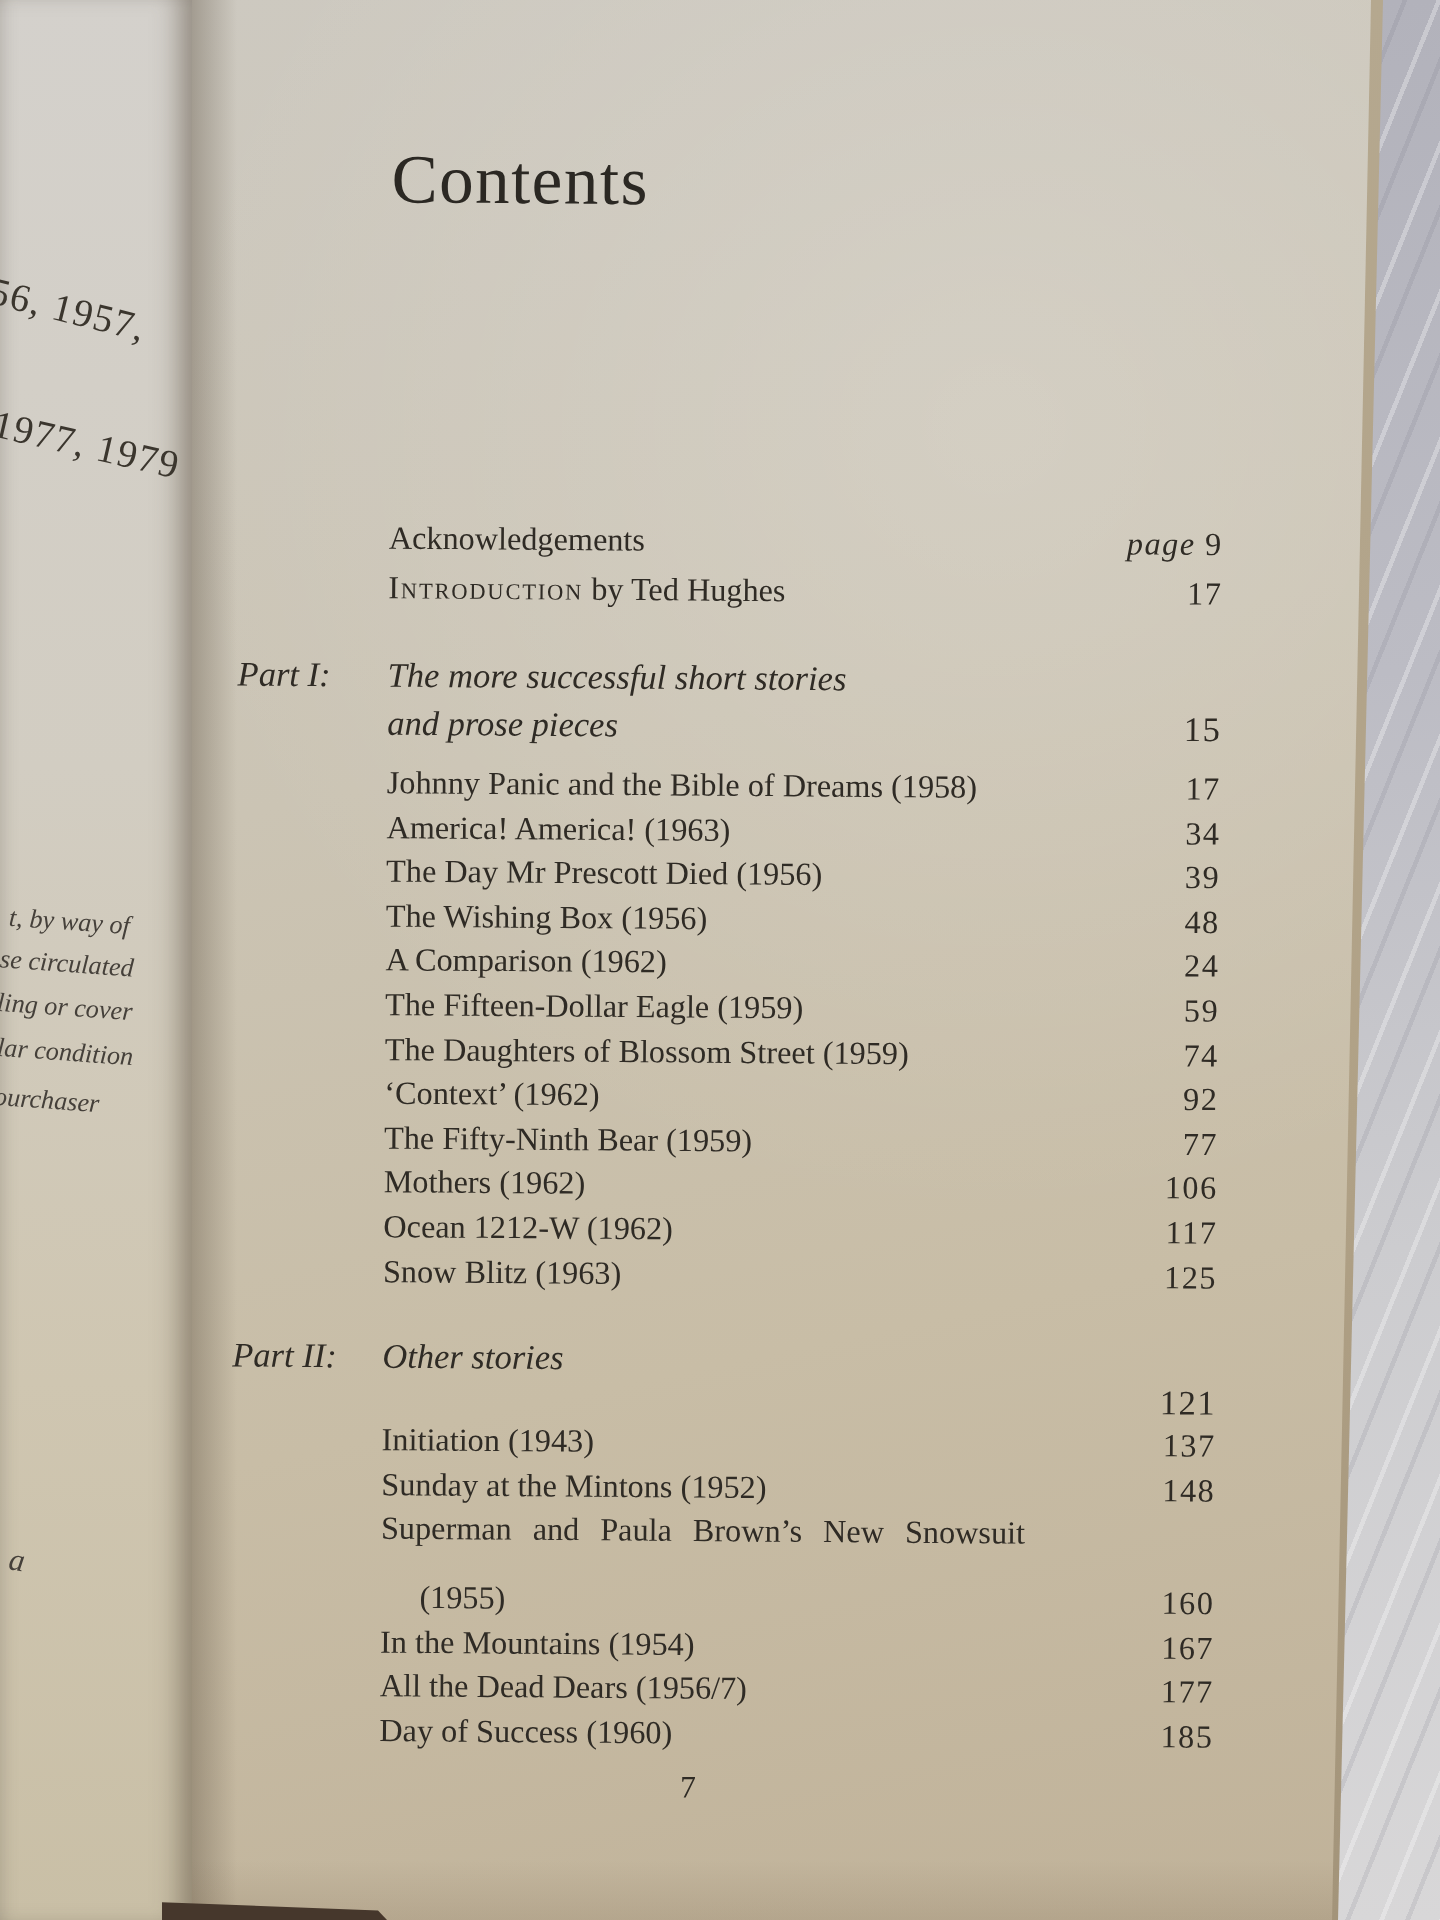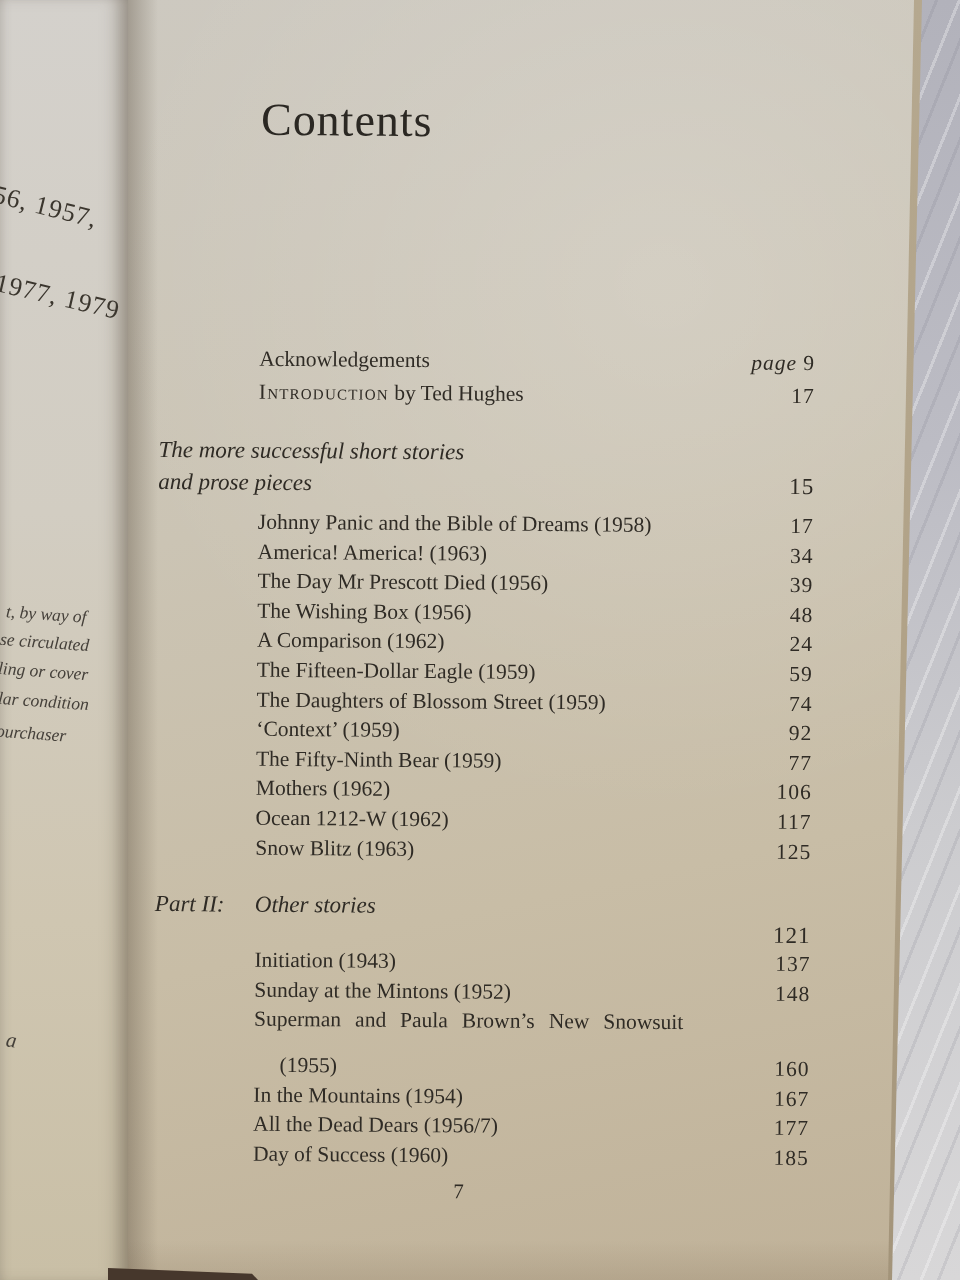--- a/index.html
+++ b/index.html
@@ -121,20 +121,21 @@
         <span class="t">Acknowledgements</span>
         <span class="num"><span class="pg-word">page</span> <span>9</span></span>
       </div>
       <div class="row">
         <span class="t"><span class="sc">Introduction</span><span> by Ted Hughes</span></span>
         <span class="num">17</span>
       </div>
     </div>
 
     <div class="part">
+      <span class="part-label">Part I:</span>
       <span class="part-body">
         <span class="part-titles">
           <span>The more successful short stories</span><br>
           <span>and prose pieces</span>
         </span>
         <span class="part-page num">15</span>
       </span>
     </div>
 
     <div class="items">
@@ -160,21 +161,21 @@
         </div>
       <div class="row">
           <span class="t">The Fifteen-Dollar Eagle (1959)</span>
           <span class="num">59</span>
         </div>
       <div class="row">
           <span class="t">The Daughters of Blossom Street (1959)</span>
           <span class="num">74</span>
         </div>
       <div class="row">
-          <span class="t">‘Context’ (1959)</span>
+          <span class="t">‘Context’ (1962)</span>
           <span class="num">92</span>
         </div>
       <div class="row">
           <span class="t">The Fifty-Ninth Bear (1959)</span>
           <span class="num">77</span>
         </div>
       <div class="row">
           <span class="t">Mothers (1962)</span>
           <span class="num">106</span>
         </div>

